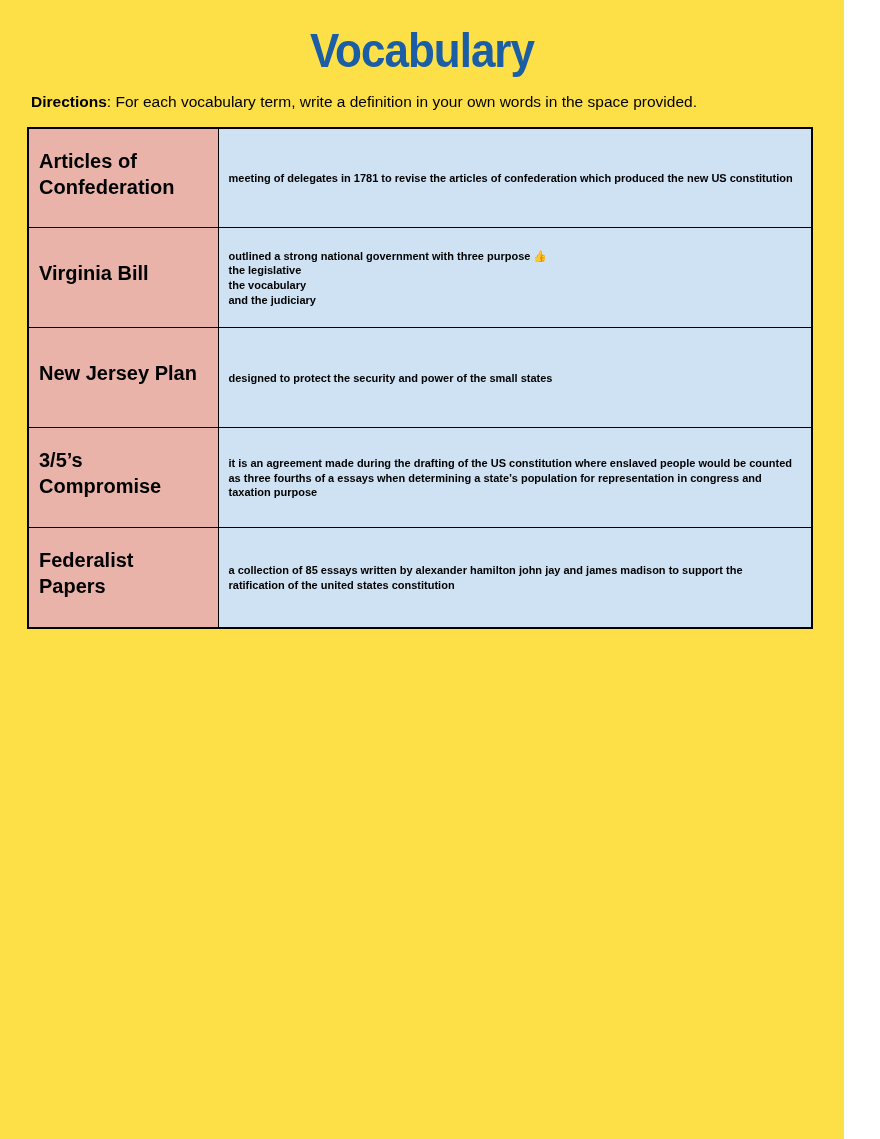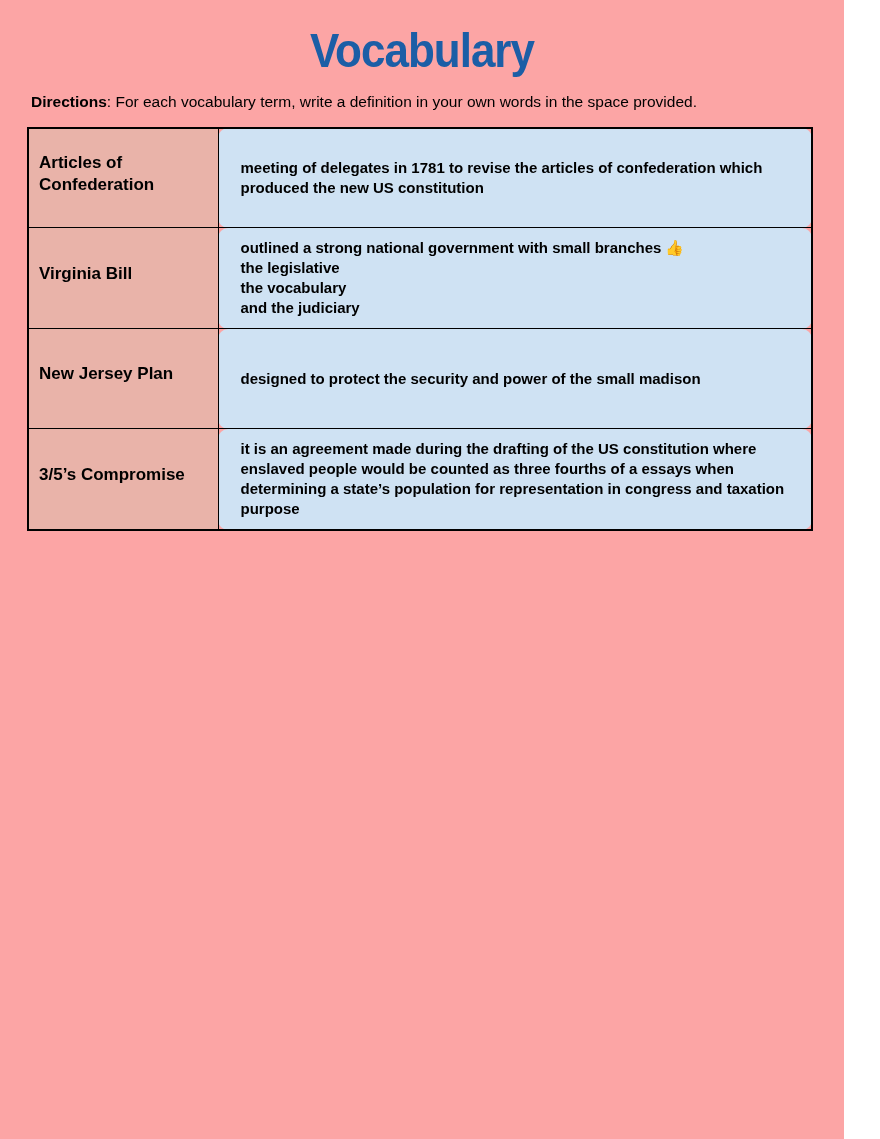--- a/index.html
+++ b/index.html
@@ -10,21 +10,21 @@
   }
   * { box-sizing: border-box; }
   html, body {
     margin: 0;
     padding: 0;
     background: #ffffff;
   }
   .page {
     width: 844px;
     min-height: 1139px;
-    background: #fca5a5;
+    background: #fde047;
     font-family: "Liberation Sans", sans-serif;
     color: #000000;
     padding: 18px 0 40px 0;
   }
   .doc-title {
     text-align: center;
     font-size: 44px;
     font-weight: 800;
     letter-spacing: -1px;
     color: var(--title-color);
@@ -46,54 +46,57 @@
     border: 2px solid var(--border-color);
   }
   table.vocab td {
     border: 1.5px solid var(--border-color);
     vertical-align: middle;
     height: 100px;
   }
   td.term-cell {
     background: var(--term-bg);
     width: 190px;
-    font-size: 17px;
+    font-size: 20px;
     font-weight: bold;
     padding: 1px 12px 10px 10px;
     line-height: 1.3;
   }
   td.def-cell {
     background: var(--definition-bg);
-    font-size: 15px;
+    font-size: 11px;
     font-weight: bold;
-    padding: 10px 14px 10px 22px;
+    padding: 10px 14px 10px 10px;
     line-height: 1.33;
-    border-radius: 10px;
   }
 </style>
 </head>
 <body>
 
 <div class="page">
   <h1 class="doc-title">Vocabulary</h1>
   <p class="directions"><b>Directions</b><span>: For each vocabulary term, write a definition in your own words in the space provided.</span></p>
 
   <table class="vocab">
     <tbody>
         <tr>
           <td class="term-cell">Articles of Confederation</td>
           <td class="def-cell"><span>meeting of delegates in 1781 to revise the articles of confederation which produced the new US constitution</span></td>
         </tr>
         <tr>
           <td class="term-cell">Virginia Bill</td>
-          <td class="def-cell"><span>outlined a strong national government with small branches 👍</span><br><span>the legislative</span><br><span>the vocabulary</span><br><span>and the judiciary</span></td>
+          <td class="def-cell"><span>outlined a strong national government with three purpose 👍</span><br><span>the legislative</span><br><span>the vocabulary</span><br><span>and the judiciary</span></td>
         </tr>
         <tr>
           <td class="term-cell">New Jersey Plan</td>
-          <td class="def-cell"><span>designed to protect the security and power of the small madison</span></td>
+          <td class="def-cell"><span>designed to protect the security and power of the small states</span></td>
         </tr>
         <tr>
           <td class="term-cell">3/5’s Compromise</td>
           <td class="def-cell"><span>it is an agreement made during the drafting of the US constitution where enslaved people would be counted as three fourths of a essays when determining a state’s population for representation in congress and taxation purpose</span></td>
+        </tr>
+        <tr>
+          <td class="term-cell">Federalist Papers</td>
+          <td class="def-cell"><span>a collection of 85 essays written by alexander hamilton john jay and james madison to support the ratification of the united states constitution</span></td>
         </tr>
       </tbody>
   </table>
 </div>
 
 </body></html>

